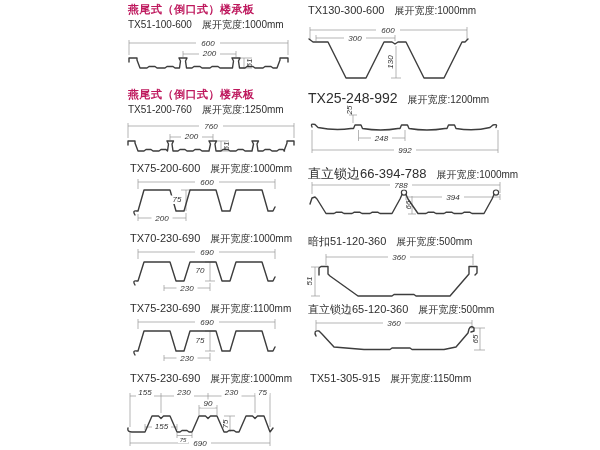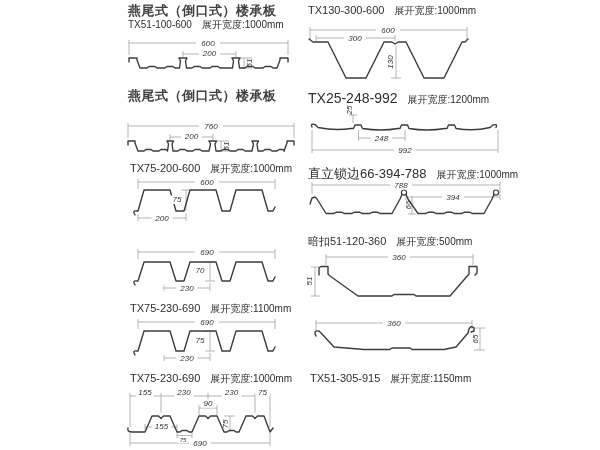--- a/index.html
+++ b/index.html
@@ -1,18 +1,18 @@
 <!DOCTYPE html>
 <html><head>
 <meta charset="utf-8">
 <style>
   html,body{margin:0;padding:0;background:#fff;}
   #canvas{position:relative;width:600px;height:450px;background:#ffffff;overflow:hidden;
           font-family:"Liberation Sans","DejaVu Sans",sans-serif;color:#222;}
-  .hdr{position:absolute;font-size:13px;font-weight:bold;color:#404040;letter-spacing:.5px;white-space:nowrap;}
+  .hdr{position:absolute;font-size:11px;font-weight:bold;color:#be185d;letter-spacing:.5px;white-space:nowrap;}
   .sub{position:absolute;font-size:10px;color:#2e2e2e;white-space:nowrap;}
   .sub .w{margin-left:10px;}
   .diag{position:absolute;font-style:italic;}
   svg .p{fill:none;stroke:#3d3d3d;stroke-width:1.4;stroke-linejoin:round;stroke-linecap:round;}
   svg .pc{fill:none;stroke:#3d3d3d;stroke-width:1.2;}
   svg .dim{fill:none;stroke:#979797;stroke-width:.7;}
   svg text{font-family:"Liberation Sans","DejaVu Sans",sans-serif;fill:#333;}
   svg .dt{font-size:8px;text-anchor:middle;}
   svg .dts{font-size:6px;text-anchor:middle;}
   svg .bg{fill:#ffffff;}
@@ -32,20 +32,23 @@
       <path class="p" d="M3,28 L3,24 L11,24 L11,26 L14,34 L21,34 L23,32.5 L29,32.5 L31,34 L39,34 L41,32.5 L47,32.5 L49,34 L53.5,34 L54.5,27 L53,24 L61,24 L59.5,27 L60.5,34 L66,34 L68,32.5 L74,32.5 L76,34 L84,34 L86,32.5 L92,32.5 L94,34 L106.5,34 L107.5,27 L106,24 L114,24 L112.5,27 L113.5,34 L119,34 L121,32.5 L127,32.5 L129,34 L137,34 L139,32.5 L145,32.5 L147,34 L151,34 L154,26 L154,24 L162,24 L162,28"></path>
       <rect class="bg" x="70" y="4.5" width="24" height="9"></rect>
         <text class="dt" x="82" y="11.5">600</text>
       <rect class="bg" x="73" y="15.5" width="21" height="8.5"></rect>
         <text class="dt" x="83.5" y="22.3">200</text>
       <text class="dt" x="124" y="31" transform="rotate(-90 124 29)">51</text>
     </svg>
   </div>
 
   <div class="hdr" style="left:128px;top:87px">燕尾式（倒口式）楼承板</div>
+  <div class="sub" style="left:128px;top:103px">
+    <span>TX51-200-760</span><span class="w">展开宽度:1250mm</span>
+  </div>
   <div class="diag" style="left:126px;top:117px">
     <svg width="170" height="46" viewBox="0 0 170 46">
       <path class="dim" d="M2,9L168,9M2,6L2,12M168,6L168,12M2,12L2,21M168,12L168,21M44,20L87,20M44,17L44,23M87,17L87,23M95,24L95,34M91,24L103,24M91,34L103,34"></path>
       <path class="p" d="M2,28 L2,24 L9,24 L9,26 L12,34 L18,34 L20,32.5 L25,32.5 L27,34 L33,34 L35,32.5 L40,32.5 L41.5,34 L42.5,27 L41,24 L47.5,24 L46,27 L47,34 L52,34 L54,32.5 L59,32.5 L61,34 L67,34 L69,32.5 L74,32.5 L76,34 L83,34 L84.5,27 L83,24 L90.5,24 L89,27 L90,34 L95,34 L97,32.5 L102,32.5 L104,34 L110,34 L112,32.5 L117,32.5 L119,34 L126,34 L127.5,27 L126,24 L132.5,24 L131,27 L132,34 L137,34 L139,32.5 L144,32.5 L146,34 L151,34 L153,32.5 L157,32.5 L158.5,34 L158,34 L161,26 L161,24 L168,24 L168,28"></path>
       <rect class="bg" x="73" y="4.5" width="24" height="9"></rect>
         <text class="dt" x="85" y="11.5">760</text>
       <rect class="bg" x="55" y="15.5" width="21" height="8.5"></rect>
         <text class="dt" x="65.5" y="22.3">200</text>
       <text class="dt" x="101" y="31" transform="rotate(-90 101 29)">51</text>
     </svg>
@@ -60,20 +63,23 @@
       <path class="p" d="M23,39 Q20,34 25,35 L26,35 L32,14 L58,14 L64,35 L72,35 L78,14 L104,14 L110,35 L118,35 L124,14 L150,14 L156,35 L161,35 L163,31"></path>
       <rect class="bg" x="83" y="1.5" width="24" height="9"></rect>
         <text class="dt" x="95" y="8.5">600</text>
       <rect class="bg" x="58" y="19.5" width="14" height="8.5"></rect>
         <text class="dt" x="65" y="26.3">75</text>
       <rect class="bg" x="39.5" y="37.8" width="21" height="8.5"></rect>
         <text class="dt" x="50" y="44.5">200</text>
     </svg>
   </div>
 
+  <div class="sub" style="left:130px;top:232px">
+    <span style="font-size:11px">TX70-230-690</span><span class="w">展开宽度:1000mm</span>
+  </div>
   <div class="diag" style="left:112px;top:246px">
     <svg width="180" height="56" viewBox="0 0 180 56">
       <path class="dim" d="M26,6L163,6M26,3L26,9M163,3L163,9M26,9L26,13M163,9L163,13M98,16L98,35M93,16L103,16M93,35L103,35M52,42L98,42M52,39L52,45M98,37L98,45"></path>
       <path class="p" d="M23,39 Q20,34 25,35 L26,35 L32,16 L58,16 L64,35 L72,35 L78,16 L104,16 L110,35 L118,35 L124,16 L150,16 L156,35 L161,35 L163,31"></path>
       <rect class="bg" x="83" y="1.5" width="24" height="9"></rect>
         <text class="dt" x="95" y="8.5">690</text>
       <rect class="bg" x="81" y="20.5" width="14" height="8.5"></rect>
         <text class="dt" x="88" y="27.3">70</text>
       <rect class="bg" x="64.5" y="37.8" width="21" height="8.5"></rect>
         <text class="dt" x="75" y="44.5">230</text>
@@ -176,20 +182,23 @@
   <div class="diag" style="left:306px;top:248px">
     <svg width="180" height="54" viewBox="0 0 180 54">
       <path class="dim" d="M20,9L167,9M20,6L20,12M167,6L167,12M20,12L20,17M167,12L167,17M9,19L9,48M5,19L14,19M5,48L14,48"></path>
       <path class="p" d="M13,27 L13,20 L15,18.5 L22,18.5 L22,26 L24,28 L52,48 L86,48 L88,46.5 L108,46.5 L110,48 L144,48 L163,26 L163,18.5 L171,18.5 L171,25 L169,27"></path>
       <rect class="bg" x="82" y="4.8" width="22" height="8.5"></rect>
         <text class="dt" x="93" y="11.5">360</text>
       <text class="dt" x="4" y="35" transform="rotate(-90 4 33)">51</text>
     </svg>
   </div>
 
+  <div class="sub" style="left:308px;top:302px">
+    <span style="font-size:11px">直立锁边65-120-360</span><span class="w">展开宽度:500mm</span>
+  </div>
   <div class="diag" style="left:306px;top:316px">
     <svg width="185" height="48" viewBox="0 0 185 48">
       <path class="dim" d="M10,7L166,7M10,4L10,10M166,4L166,10M10,10L10,14M166,10L166,13M174,12L174,34M168,12L179,12M168,34L179,34"></path>
       <path class="p" d="M10,20 Q7,14 13,15 L16,18 L28,31 L58,33.5 L84,33.5 L86,32 L104,32 L106,33.5 L138,33.5 L150,31 L162,17 L163,13 Q165,9 168,12 L168,15 L165,16"></path>
       <rect class="bg" x="77" y="2.8" width="22" height="8.5"></rect>
         <text class="dt" x="88" y="9.5">360</text>
       <text class="dt" x="170" y="25" transform="rotate(-90 170 23)">65</text>
     </svg>
   </div>
 

